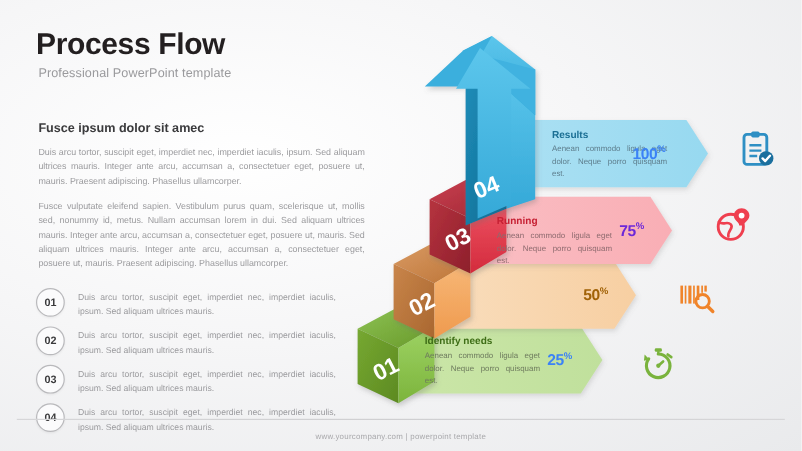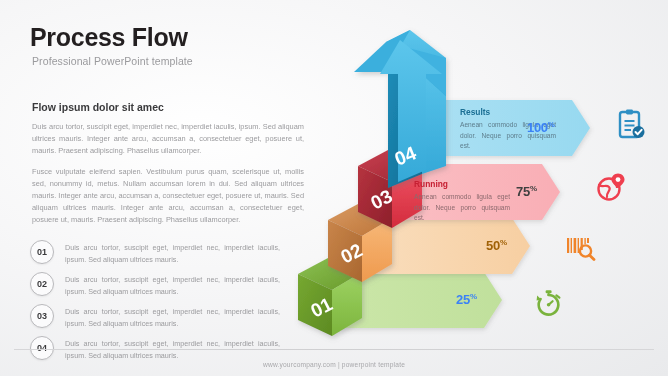--- a/index.html
+++ b/index.html
@@ -67,21 +67,21 @@
 </style>
 </head>
 <body>
 
 <div class="slide">
 
   <div class="left">
     <h1 class="title">Process Flow</h1>
     <div class="subtitle">Professional PowerPoint template</div>
 
-    <div class="sec-head">Flow ipsum dolor sit amec</div>
+    <div class="sec-head">Fusce ipsum dolor sit amec</div>
     <p class="para">Duis arcu tortor, suscipit eget, imperdiet nec, imperdiet iaculis, ipsum. Sed aliquam ultrices mauris. Integer ante arcu, accumsan a, consectetuer eget, posuere ut, mauris. Praesent adipiscing. Phasellus ullamcorper.</p>
     <p class="para">Fusce vulputate eleifend sapien. Vestibulum purus quam, scelerisque ut, mollis sed, nonummy id, metus. Nullam accumsan lorem in dui. Sed aliquam ultrices mauris. Integer ante arcu, accumsan a, consectetuer eget, posuere ut, mauris. Sed aliquam ultrices mauris. Integer ante arcu, accumsan a, consectetuer eget, posuere ut, mauris. Praesent adipiscing. Phasellus ullamcorper.</p>
 
     <div class="list">
       <div class="list-item">
         <div class="num-circle">01</div>
         <div class="list-text">Duis arcu tortor, suscipit eget, imperdiet nec, imperdiet iaculis, ipsum. Sed aliquam ultrices mauris.</div>
       </div>
       <div class="list-item">
         <div class="num-circle">02</div>
@@ -227,33 +227,37 @@
         <path d="M112,188 L112,72 L78,72 L129,26 L180,72 L146,72 L146,174 Z" fill="url(#gBlueFace)" opacity="0"></path>
       </g>
 
       <g>
         <path d="M124,40 L166,74 L150,74 L150,170 L122,182 L122,74 L104,74 Z" fill="url(#gBlueSide)"></path>
         <path d="M122,74 L122,182 L104,176 L104,74 Z" fill="url(#gBlueFace)" opacity="0"></path>
       </g>
       <text x="122" y="166" fill="#ffffff" font-family="Liberation Sans, sans-serif" font-size="19" font-weight="bold" transform="rotate(-22 122 166)">04</text>
     </svg>
 
+    <div class="banner-text" style="left:78px;top:279px;">
+      <p class="b-head" style="color:#3f6e17;">Identify needs</p>
+      <p class="b-body" style="color:#6d7a5d;">Aenean commodo ligula eget dolor. Neque porro quisquam est.</p>
+    </div>
     <div class="b-pct" style="left:180px;top:292px;color:#3b82f6;">
       <span>25</span><sup>%</sup>
     </div>
 
     <div class="b-pct" style="left:210px;top:238px;color:#a16207;">
       <span>50</span><sup>%</sup>
     </div>
 
     <div class="banner-text" style="left:138px;top:179px;">
       <p class="b-head" style="color:#c62033;">Running</p>
       <p class="b-body" style="color:#8d6a6e;">Aenean commodo ligula eget dolor. Neque porro quisquam est.</p>
     </div>
-    <div class="b-pct" style="left:240px;top:184px;color:#404040;">
+    <div class="b-pct" style="left:240px;top:184px;color:#6d28d9;">
       <span>75</span><sup>%</sup>
     </div>
 
     <div class="banner-text" style="left:184px;top:107px;">
       <p class="b-head" style="color:#1b6f94;">Results</p>
       <p class="b-body" style="color:#5d7d8c;">Aenean commodo ligula eget dolor. Neque porro quisquam est.</p>
     </div>
     <div class="b-pct" style="left:251px;top:120px;color:#3b82f6;">
       <span>100</span><sup>%</sup>
     </div>

